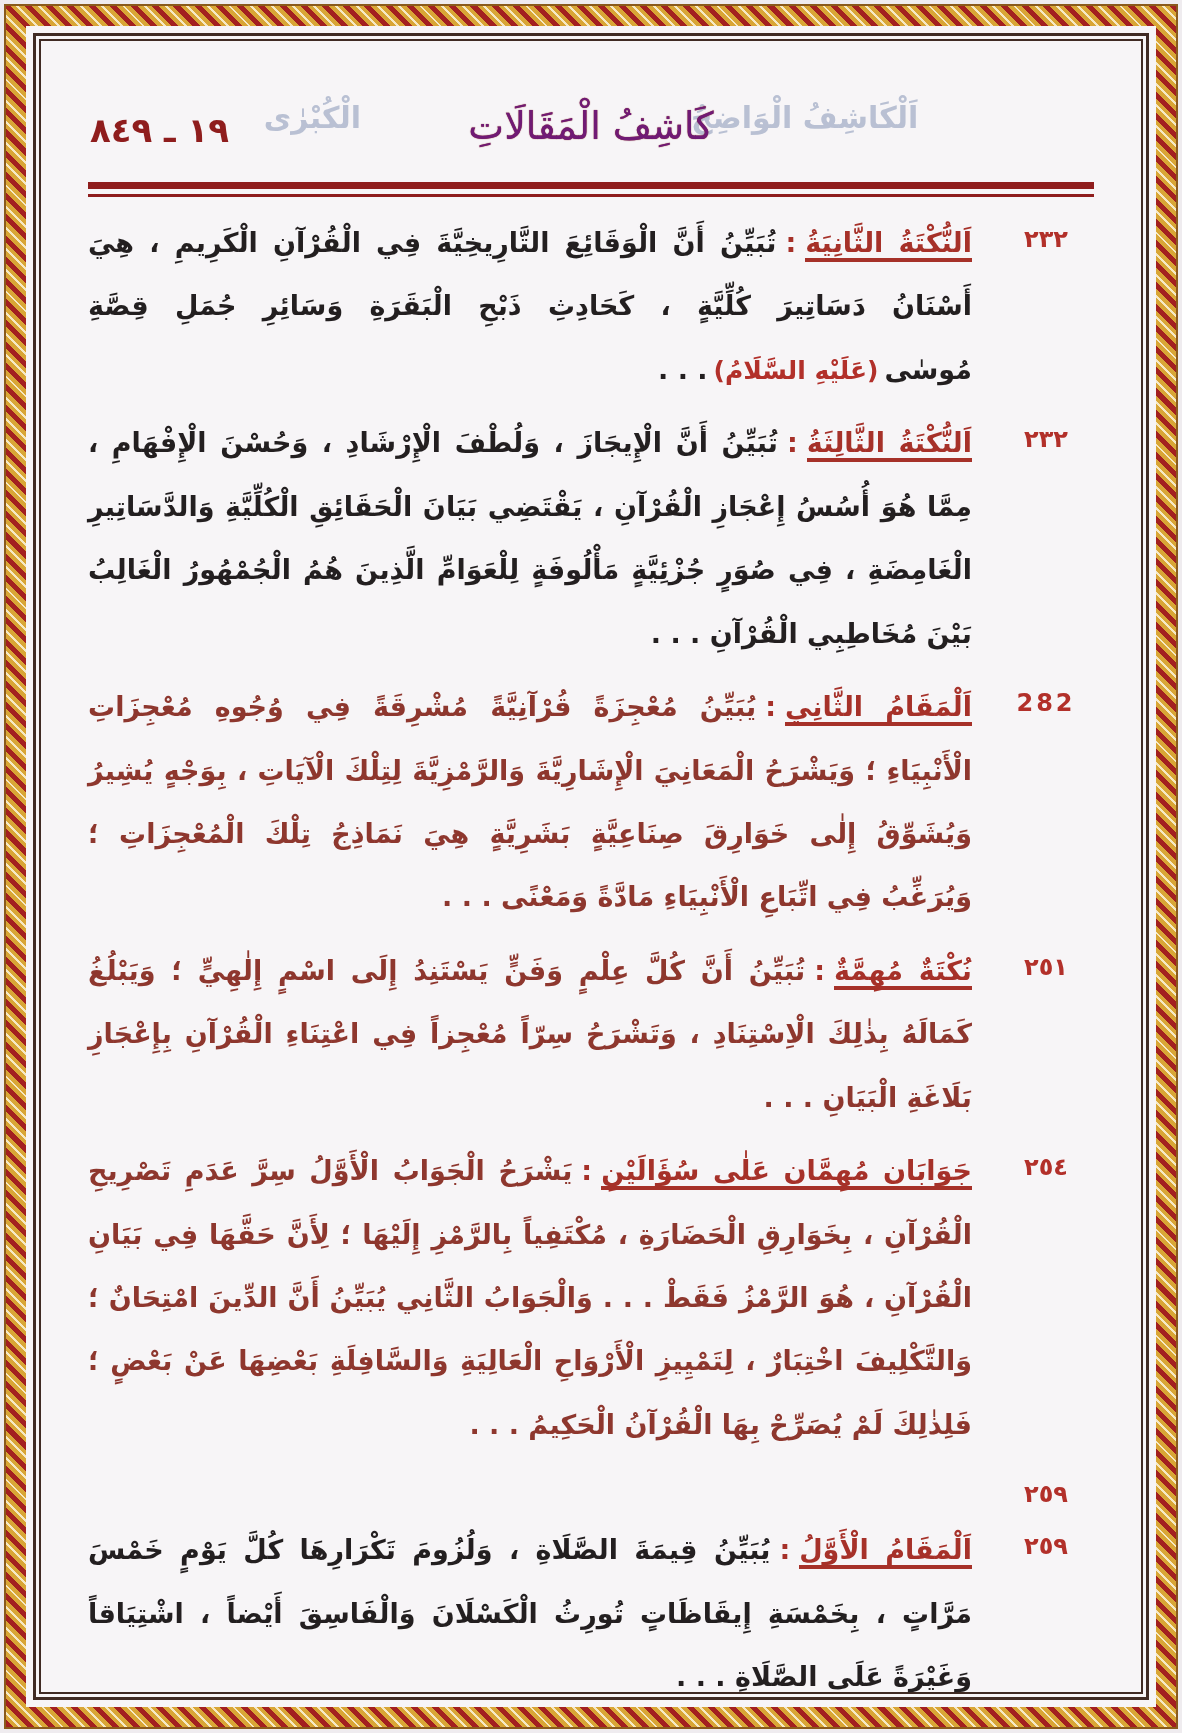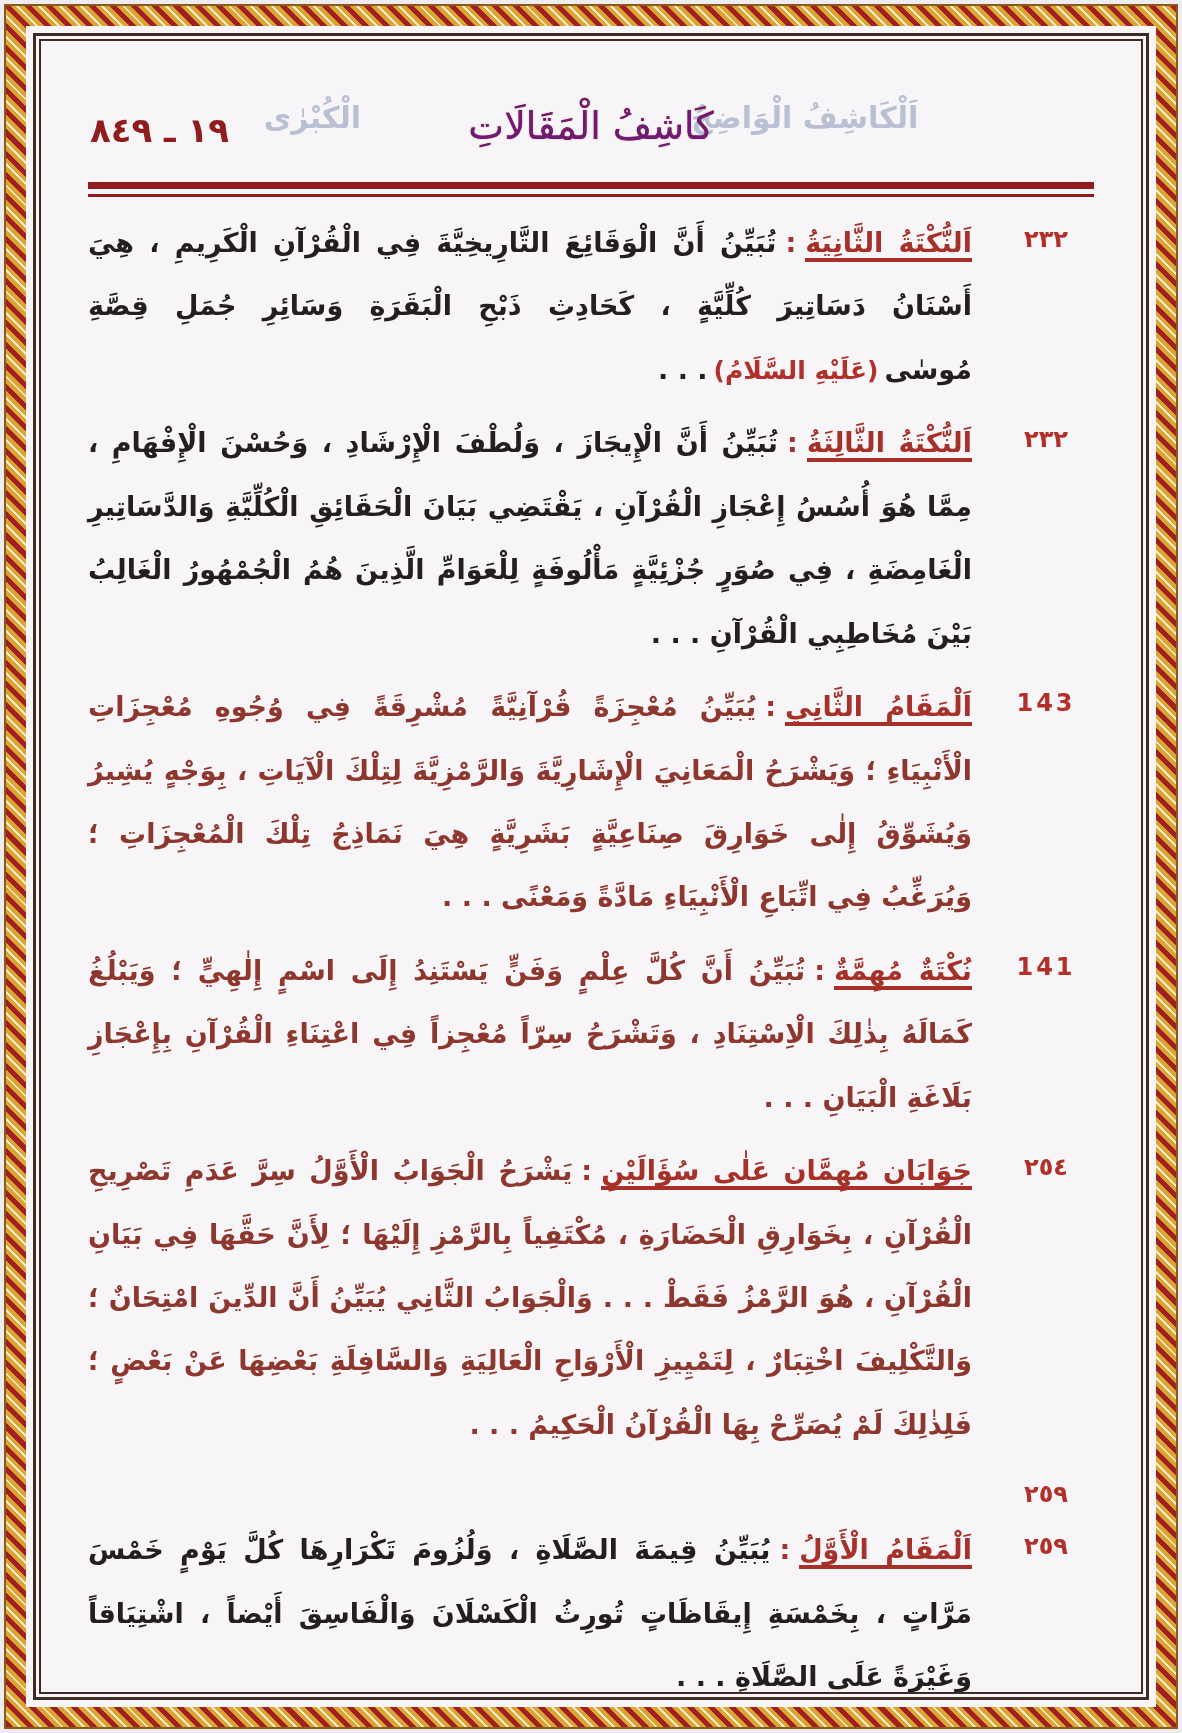--- a/index.html
+++ b/index.html
@@ -100,26 +100,26 @@
         <div class="entry-number">٢٣٢</div>
         <p class="par"><span class="heading">اَلنُّكْتَةُ الثَّانِيَةُ</span><span class="colon">:</span><span class="body-black">تُبَيِّنُ أَنَّ الْوَقَائِعَ التَّارِيخِيَّةَ فِي الْقُرْآنِ الْكَرِيمِ ، هِيَ أَسْنَانُ دَسَاتِيرَ كُلِّيَّةٍ ، كَحَادِثِ ذَبْحِ الْبَقَرَةِ وَسَائِرِ جُمَلِ قِصَّةِ مُوسٰى</span><span class="aws">(عَلَيْهِ السَّلَامُ)</span><span class="body-black">. . .</span></p>
       </div>
 
       <div class="entry">
         <div class="entry-number">٢٣٢</div>
         <p class="par"><span class="heading">اَلنُّكْتَةُ الثَّالِثَةُ</span><span class="colon">:</span><span class="body-black">تُبَيِّنُ أَنَّ الْإِيجَازَ ، وَلُطْفَ الْإِرْشَادِ ، وَحُسْنَ الْإِفْهَامِ ، مِمَّا هُوَ أُسُسُ إِعْجَازِ الْقُرْآنِ ، يَقْتَضِي بَيَانَ الْحَقَائِقِ الْكُلِّيَّةِ وَالدَّسَاتِيرِ الْغَامِضَةِ ، فِي صُوَرٍ جُزْئِيَّةٍ مَأْلُوفَةٍ لِلْعَوَامِّ الَّذِينَ هُمُ الْجُمْهُورُ الْغَالِبُ بَيْنَ مُخَاطِبِي الْقُرْآنِ . . .</span></p>
       </div>
 
       <div class="entry">
-        <div class="entry-number">143</div>
+        <div class="entry-number">282</div>
         <p class="par"><span class="heading">اَلْمَقَامُ الثَّانِي</span><span class="colon">:</span><span class="body-maroon">يُبَيِّنُ مُعْجِزَةً قُرْآنِيَّةً مُشْرِقَةً فِي وُجُوهِ مُعْجِزَاتِ الْأَنْبِيَاءِ ؛ وَيَشْرَحُ الْمَعَانِيَ الْإِشَارِيَّةَ وَالرَّمْزِيَّةَ لِتِلْكَ الْآيَاتِ ، بِوَجْهٍ يُشِيرُ وَيُشَوِّقُ إِلٰى خَوَارِقَ صِنَاعِيَّةٍ بَشَرِيَّةٍ هِيَ نَمَاذِجُ تِلْكَ الْمُعْجِزَاتِ ؛ وَيُرَغِّبُ فِي اتِّبَاعِ الْأَنْبِيَاءِ مَادَّةً وَمَعْنًى . . .</span></p>
       </div>
 
       <div class="entry">
-        <div class="entry-number">141</div>
+        <div class="entry-number">٢٥١</div>
         <p class="par"><span class="heading">نُكْتَةٌ مُهِمَّةٌ</span><span class="colon">:</span><span class="body-maroon">تُبَيِّنُ أَنَّ كُلَّ عِلْمٍ وَفَنٍّ يَسْتَنِدُ إِلَى اسْمٍ إِلٰهِيٍّ ؛ وَيَبْلُغُ كَمَالَهُ بِذٰلِكَ الْاِسْتِنَادِ ، وَتَشْرَحُ سِرّاً مُعْجِزاً فِي اعْتِنَاءِ الْقُرْآنِ بِإِعْجَازِ بَلَاغَةِ الْبَيَانِ . . .</span></p>
       </div>
 
       <div class="entry">
         <div class="entry-number">٢٥٤</div>
         <p class="par"><span class="heading">جَوَابَانِ مُهِمَّانِ عَلٰى سُؤَالَيْنِ</span><span class="colon">:</span><span class="body-maroon">يَشْرَحُ الْجَوَابُ الْأَوَّلُ سِرَّ عَدَمِ تَصْرِيحِ الْقُرْآنِ ، بِخَوَارِقِ الْحَضَارَةِ ، مُكْتَفِياً بِالرَّمْزِ إِلَيْهَا ؛ لِأَنَّ حَقَّهَا فِي بَيَانِ الْقُرْآنِ ، هُوَ الرَّمْزُ فَقَطْ . . . وَالْجَوَابُ الثَّانِي يُبَيِّنُ أَنَّ الدِّينَ امْتِحَانٌ ؛ وَالتَّكْلِيفَ اخْتِبَارٌ ، لِتَمْيِيزِ الْأَرْوَاحِ الْعَالِيَةِ وَالسَّافِلَةِ بَعْضِهَا عَنْ بَعْضٍ ؛ فَلِذٰلِكَ لَمْ يُصَرِّحْ بِهَا الْقُرْآنُ الْحَكِيمُ . . .</span></p>
       </div>
 
       <div class="entry">
         <div class="entry-number">٢٥٩</div>

